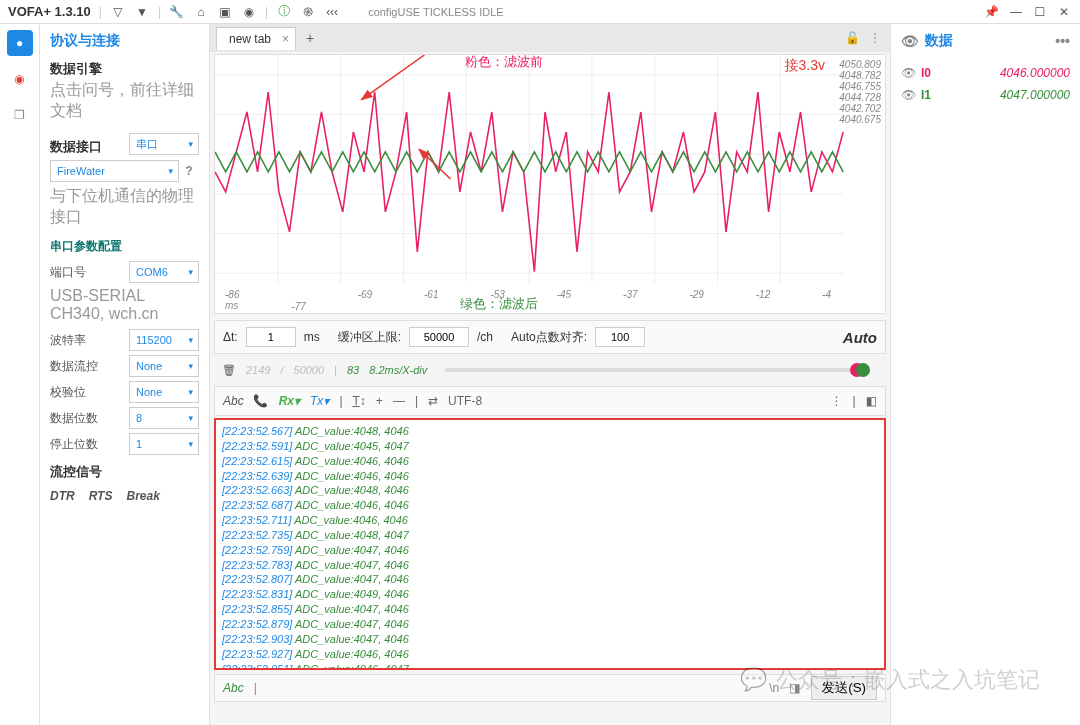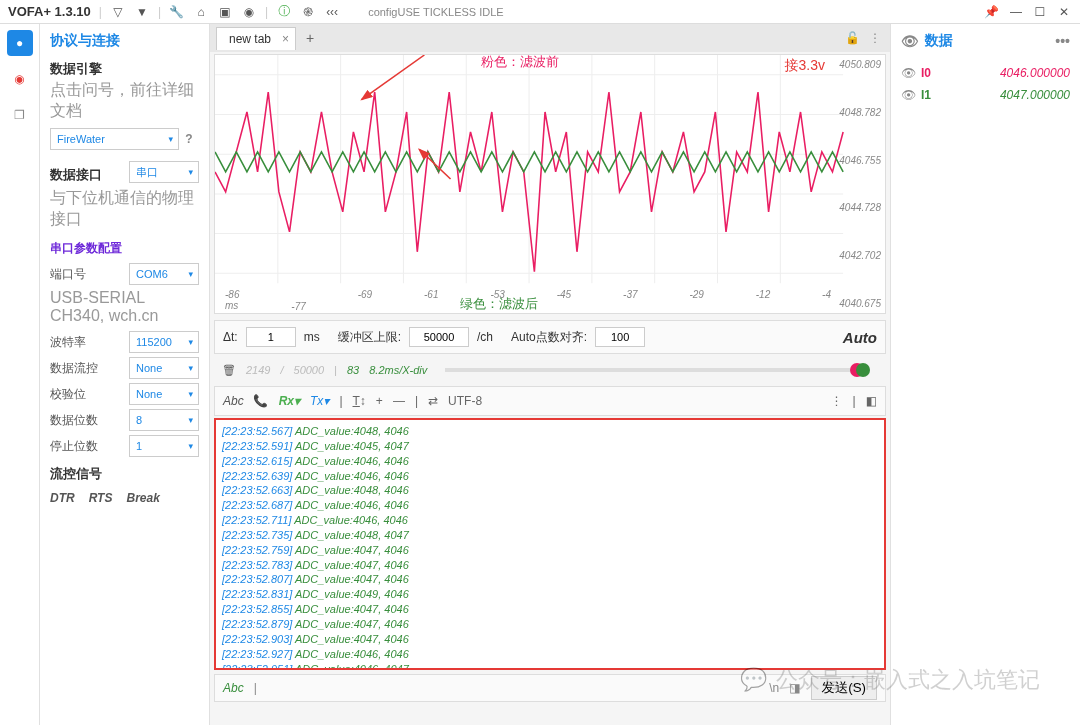--- a/index.html
+++ b/index.html
@@ -10,37 +10,37 @@
 .titlebar .icon { width: 16px; height: 16px; display: inline-flex; align-items: center; justify-content: center; color: #555; cursor: pointer; }
 .titlebar .spacer { flex: 1; }
 .main { display: flex; height: 701px; }
 .left-rail { width: 40px; background: #fff; border-right: 1px solid #e0e0e0; display: flex; flex-direction: column; align-items: center; padding-top: 6px; gap: 10px; }
 .left-rail .rail-icon { width: 26px; height: 26px; border-radius: 4px; display: flex; align-items: center; justify-content: center; color: #888; cursor: pointer; }
 .left-rail .rail-icon.active { background: #1e88e5; color: #fff; }
 .sidebar { width: 170px; background: #fff; border-right: 1px solid #e0e0e0; padding: 8px 10px; overflow-y: auto; }
 .sidebar h3 { font-size: 14px; color: #1e88e5; font-weight: bold; margin-bottom: 10px; }
 .sidebar .sec-label { font-size: 13px; color: #333; font-weight: bold; margin-top: 6px; }
 .sidebar .sec-help { font-size: 16px; color: #999; margin: 2px 0 6px 0; }
-.sidebar .sub-title { font-size: 12px; color: #6d28d9; font-weight: bold; margin: 10px 0 6px 0; }
+.sidebar .sub-title { font-size: 12px; color: #0f766e; font-weight: bold; margin: 10px 0 6px 0; }
 .row { display: flex; align-items: center; justify-content: space-between; margin: 4px 0; }
 .row label { font-size: 12px; color: #555; }
 .dropdown { border: 1px solid #ccc; background: #fff; height: 22px; padding: 0 20px 0 6px; font-size: 11px; color: #1e88e5; position: relative; min-width: 70px; display: inline-flex; align-items: center; }
 .dropdown::after { content: "▾"; position: absolute; right: 5px; color: #1e88e5; font-size: 9px; }
 .help-q { width: 20px; text-align: center; color: #888; font-weight: bold; }
 .flow-row { display: flex; gap: 14px; margin-top: 8px; font-size: 12px; color: #555; font-weight: bold; font-style: italic; }
 .center { flex: 1; background: #f5f5f5; display: flex; flex-direction: column; }
 .tab-bar { height: 28px; background: #e8e8e8; display: flex; align-items: center; padding: 0 6px; gap: 4px; }
 .tab { background: #fff; border: 1px solid #ccc; border-bottom: none; padding: 4px 24px 4px 12px; font-size: 12px; position: relative; }
 .tab .close { position: absolute; right: 6px; top: 4px; color: #888; cursor: pointer; }
 .tab-add { width: 20px; text-align: center; color: #666; cursor: pointer; font-size: 14px; }
 .tab-bar .tab-spacer { flex: 1; }
 .tab-bar .tab-icon { width: 18px; color: #888; cursor: pointer; text-align: center; }
 .chart-area { position: relative; height: 260px; background: #fff; border: 1px solid #ddd; margin: 2px 4px; }
 .chart-svg { width: 100%; height: 100%; }
-.y-labels { position: absolute; right: 4px; top: 0; height: 100%; display: flex; flex-direction: column; justify-content: space-between; font-size: 10px; color: #888; font-style: italic; padding: 4px 0; }
+.y-labels { position: absolute; right: 4px; top: 0; height: 100%; display: flex; flex-direction: column; font-size: 10px; color: #888; font-style: italic; padding: 4px 0; }
 .x-labels { position: absolute; left: 0; right: 44px; bottom: 2px; display: flex; justify-content: space-between; font-size: 10px; color: #888; font-style: italic; padding: 0 10px; }
 .annotation { position: absolute; font-size: 13px; pointer-events: none; }
 .ann-pink { color: #e91e63; }
 .ann-green { color: #388e3c; }
 .ann-red { color: #e53935; font-size: 14px; }
 .control-bar { height: 34px; background: #fafafa; border: 1px solid #ddd; margin: 4px; display: flex; align-items: center; padding: 5px 8px; gap: 8px; font-size: 12px; }
 .control-bar input { width: 50px; height: 20px; border: 1px solid #ccc; text-align: center; font-size: 11px; }
 .control-bar .auto-label { margin-left: auto; font-style: italic; font-size: 15px; font-weight: bold; text-align: center; }
 .slider-bar { height: 24px; margin: 0 4px; display: flex; align-items: center; gap: 10px; padding: 0 8px; font-size: 11px; }
 .slider-bar .trash { color: #555; cursor: pointer; }
@@ -104,27 +104,27 @@
   <div class="left-rail">
     <div class="rail-icon active">●</div>
     <div class="rail-icon" style="color:#e53935;">◉</div>
     <div class="rail-icon">❐</div>
   </div>
 
   <div class="sidebar">
     <h3>协议与连接</h3>
     <div class="sec-label">数据引擎</div>
     <div class="sec-help">点击问号，前往详细文档</div>
-    <div class="row">
-      <div class="dropdown" style="flex:1;">FireWater</div>
-      <span class="help-q">?</span>
-    </div>
     <div class="row" style="margin-top:10px;">
       <span class="sec-label">数据接口</span>
       <div class="dropdown">串口</div>
+    </div>
+    <div class="row">
+      <div class="dropdown" style="flex:1;">FireWater</div>
+      <span class="help-q">?</span>
     </div>
     <div class="sec-help">与下位机通信的物理接口</div>
     <div class="sub-title">串口参数配置</div>
     <div class="row">
       <label>端口号</label>
       <div class="dropdown">COM6</div>
     </div>
     <div class="sec-help">USB-SERIAL CH340, wch.cn</div>
     <div class="row">
       <label>波特率</label>
@@ -208,21 +208,21 @@
           <span style="position:relative;top:12px;">-77</span>
           <span style="">-69</span>
           <span style="">-61</span>
           <span style="">-53</span>
           <span style="">-45</span>
           <span style="">-37</span>
           <span style="">-29</span>
           <span style="">-12</span>
           <span style="">-4</span>
         </div>
-      <div class="annotation ann-pink" style="left:266px; top:-2px;text-align:center;">粉色：滤波前</div>
+      <div class="annotation ann-pink" style="left:250px; top:-2px;text-align:center;">粉色：滤波前</div>
       <div class="annotation ann-green" style="left:245px; bottom:0;">绿色：滤波后</div>
       <div class="annotation ann-red" style="right:60px; top:2px;">接3.3v</div>
     </div>
 
     <div class="control-bar">
       <span>Δt:</span>
       <input value="1" style="">
       <span>ms</span>
       <span style="margin-left:10px;">缓冲区上限:</span>
       <input style="width: 60px;" value="50000">

